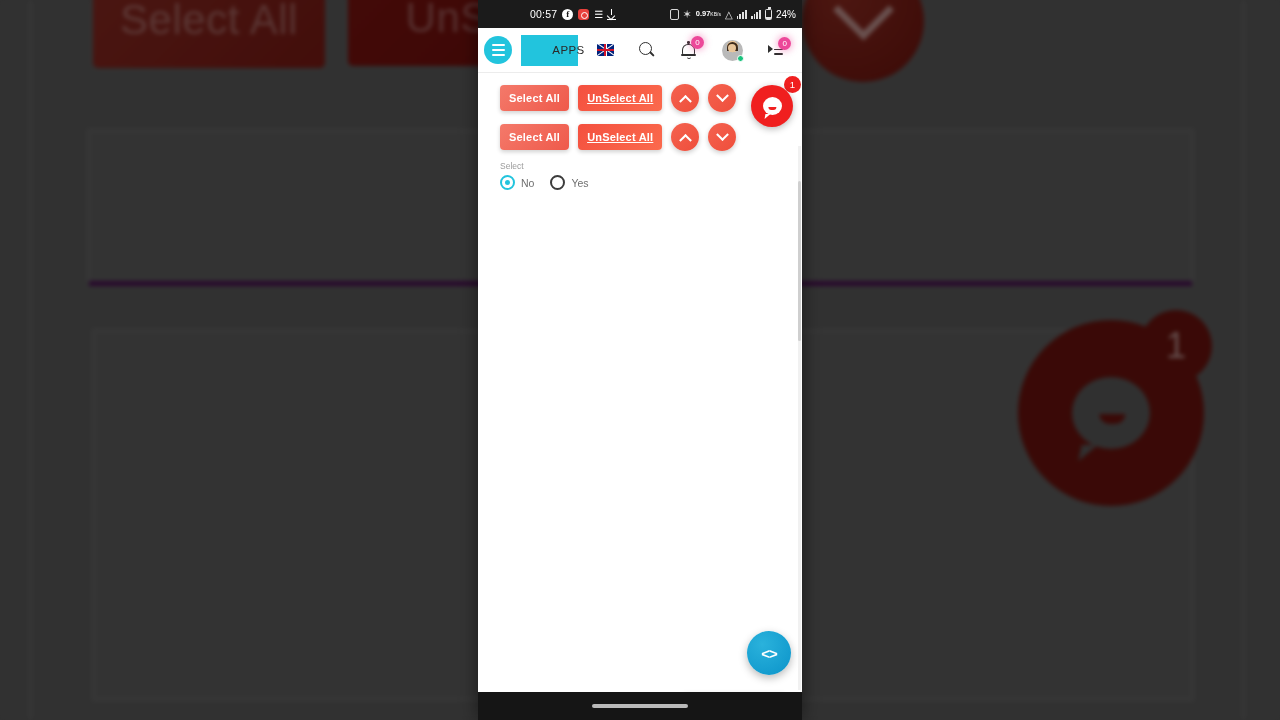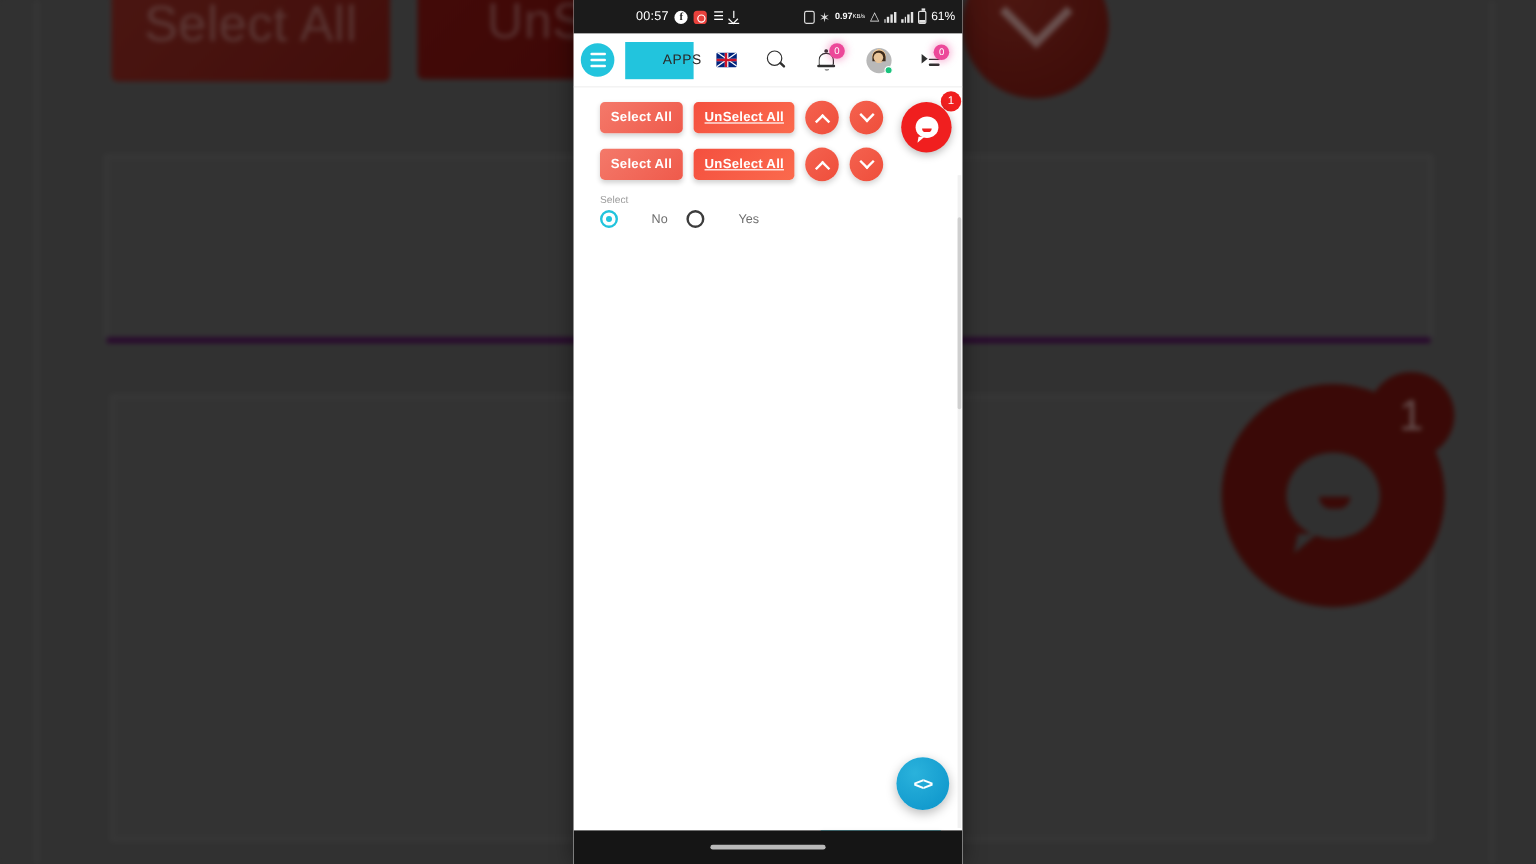--- a/index.html
+++ b/index.html
@@ -358,21 +358,21 @@
   .radio {
     width: 15px; height:15px; border-radius:50%; position:relative; cursor:pointer;
     flex:0 0 auto;
   }
   .radio.on { border: 2px solid #22c4dd; }
   .radio.on::after {
     content:''; position:absolute; left:3px; top:3px; width:5px; height:5px;
     background:#22c4dd; border-radius:50%;
   }
   .radio.off { border: 2px solid #3c3c3c; }
-  .radio-text { font-size: 10.5px; color: #6f6f6f; margin-right: 10px; margin-left: 22px; }
+  .radio-text { font-size: 10.5px; color: #6f6f6f; margin-right: 10px; }
 
   .code-fab {
     position: absolute; right: 11px; bottom: 45px;
     width: 44px; height: 44px; border-radius: 50%;
     background: radial-gradient(circle at 35% 30%, #2ab2dc, #0b93c9);
     display:flex; align-items:center; justify-content:center;
     color:#fff; font-size: 15px; font-weight:bold;
     box-shadow: 0 3px 9px rgba(0,0,0,0.28);
     cursor:pointer; z-index: 25; letter-spacing:-1px;
   }
@@ -462,21 +462,21 @@
             <i></i>
             <i></i>
           </span>
         <span class="sigbars">
             <i></i>
             <i></i>
             <i></i>
             <i></i>
           </span>
         <span class="ic-batt"></span>
-        <span class="sb-pct">61%</span>
+        <span class="sb-pct">24%</span>
       </div>
     </div>
 
     <div class="toolbar">
       <div class="hamburger">
           <i></i>
           <i></i>
           <i></i>
         </div>
       <div class="apps-tab">APPS</div>

